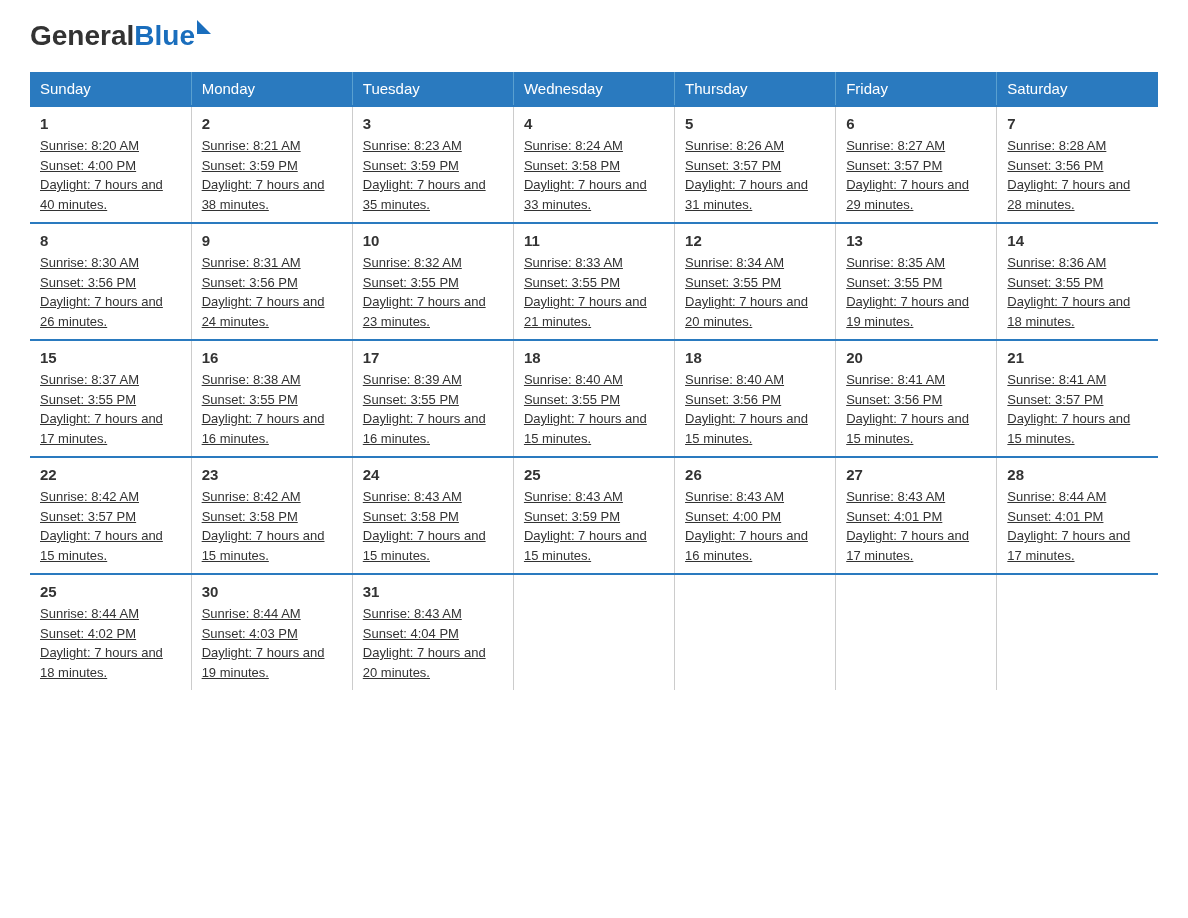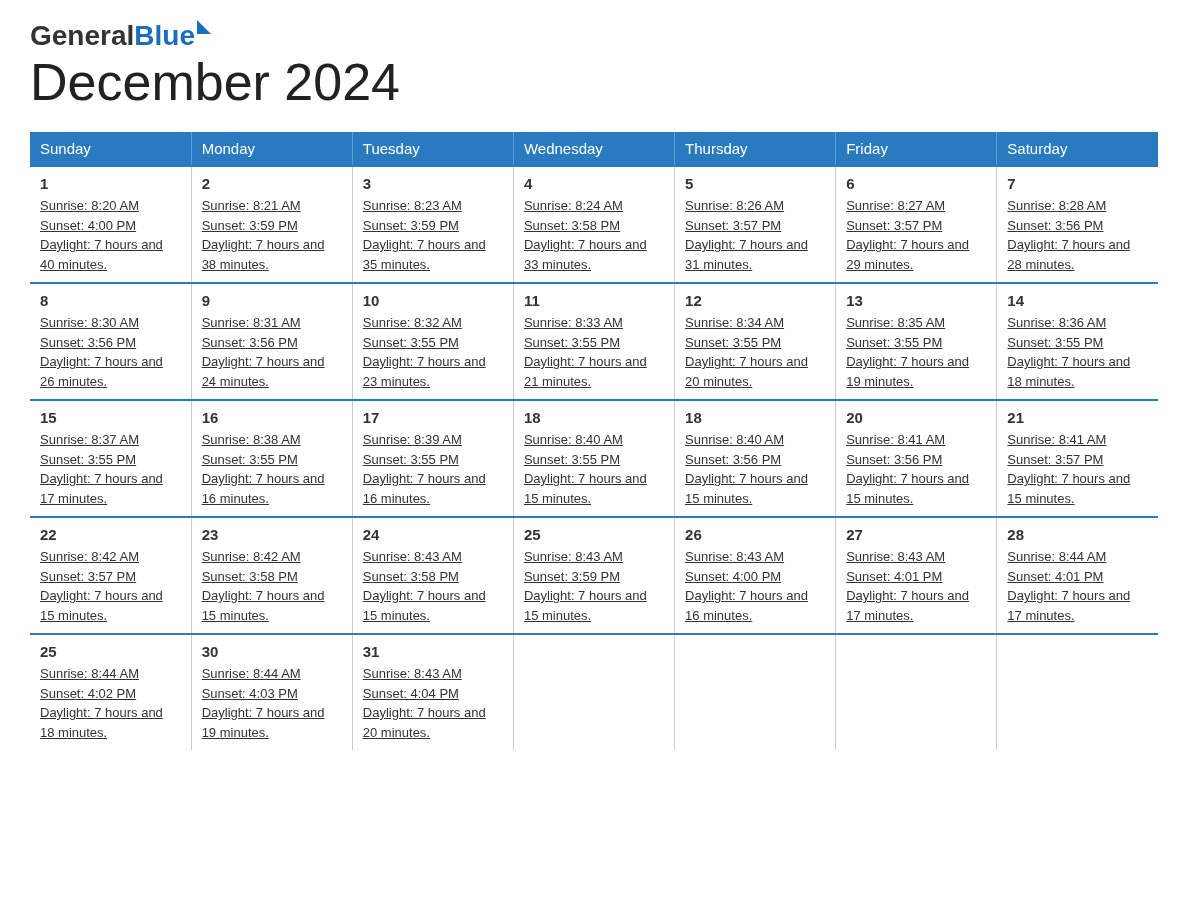--- a/index.html
+++ b/index.html
@@ -115,21 +115,20 @@
   <div class="logo">
     <div class="logo-text">
       <span class="logo-general">General</span>
       <div class="logo-blue-box">
         <span class="logo-blue-text">Blue</span>
         <div class="logo-triangle"></div>
       </div>
     </div>
   </div>
   <div class="title-block">
-    <div class="month-title">December 2024</div>
   </div>
 </div>
 
 <table>
   <thead>
     <tr>
     <th>Sunday</th>
         <th>Monday</th>
         <th>Tuesday</th>
         <th>Wednesday</th>

